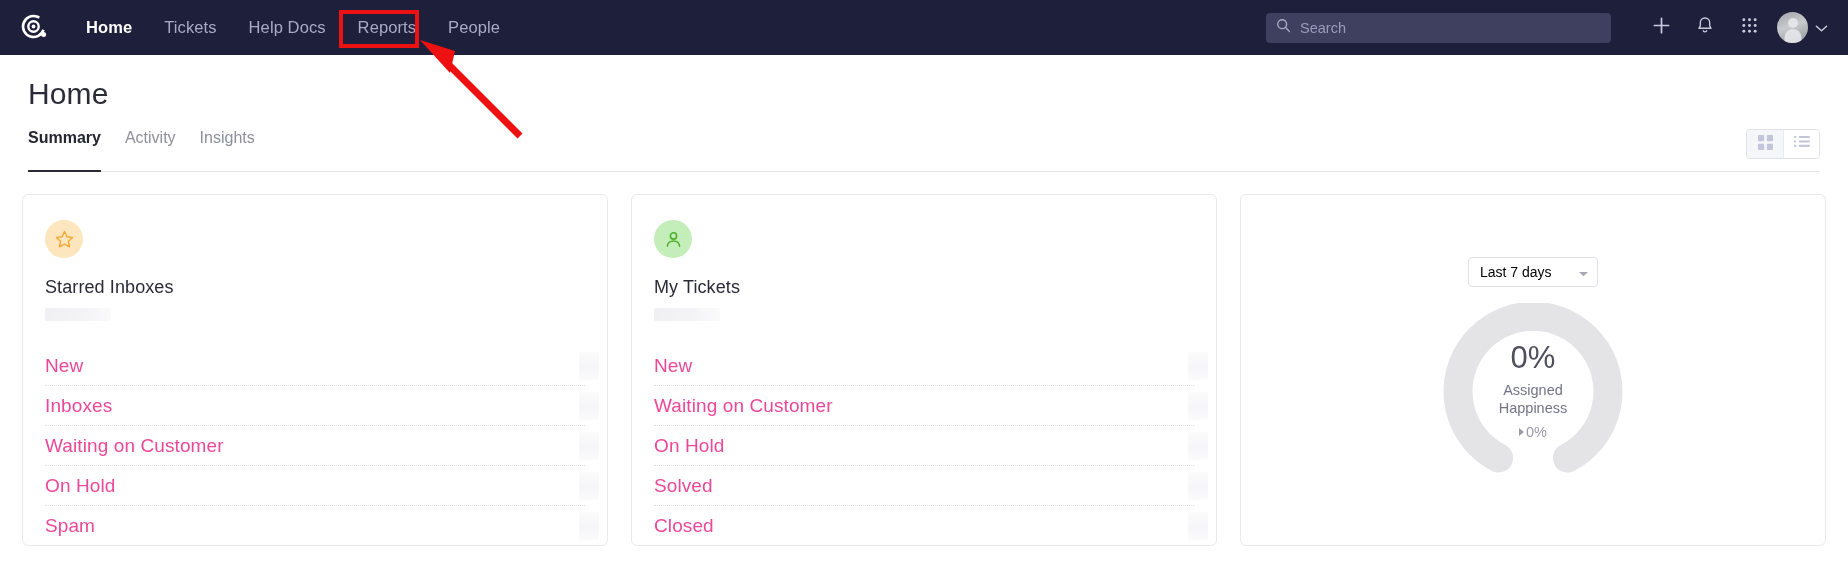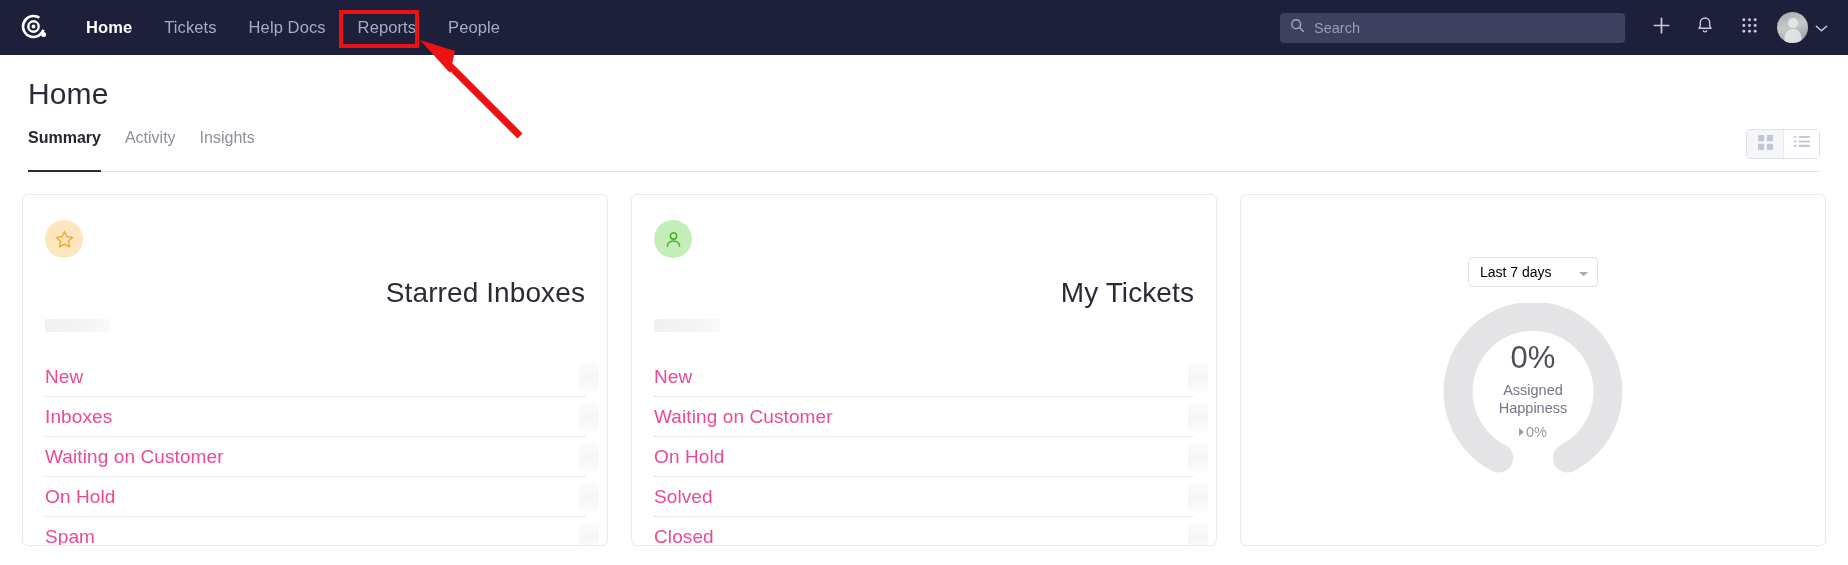--- a/index.html
+++ b/index.html
@@ -51,21 +51,21 @@
     gap: 0;
   }
   .search-box {
     width: 345px;
     height: 30px;
     background: #3f3f5f;
     border-radius: 4px;
     display: flex;
     align-items: center;
     padding: 0 10px;
-    margin-right: 14px;
+    margin-right: 28px;
   }
   .search-box input {
     background: transparent;
     border: none;
     outline: none;
     color: #c9cadb;
     font-size: 14.5px;
     font-family: "Liberation Sans", sans-serif;
     margin-left: 9px;
     width: 100%;
@@ -181,25 +181,24 @@
   }
   .card-head { padding: 25px 22px 0 22px; }
   .card-icon {
     width: 38px; height: 38px;
     border-radius: 50%;
     display: flex; align-items: center; justify-content: center;
   }
   .card-icon.star  { background: #fde6bd; }
   .card-icon.person{ background: #c3eeb9; }
   .card-title {
-    font-size: 28px;
+    font-size: 18px;
     color: #2b2b38;
     margin-top: 19px;
     letter-spacing: .1px;
-    text-align: right;
   }
   .skeleton-sub {
     width: 66px; height: 13px;
     margin-top: 10px;
     background: linear-gradient(90deg,#f0f0f2 0%,#f4f4f6 60%,#fafafb 100%);
     border-radius: 2px;
   }
 
   .rows { margin-top: 25px; }
   .row {

